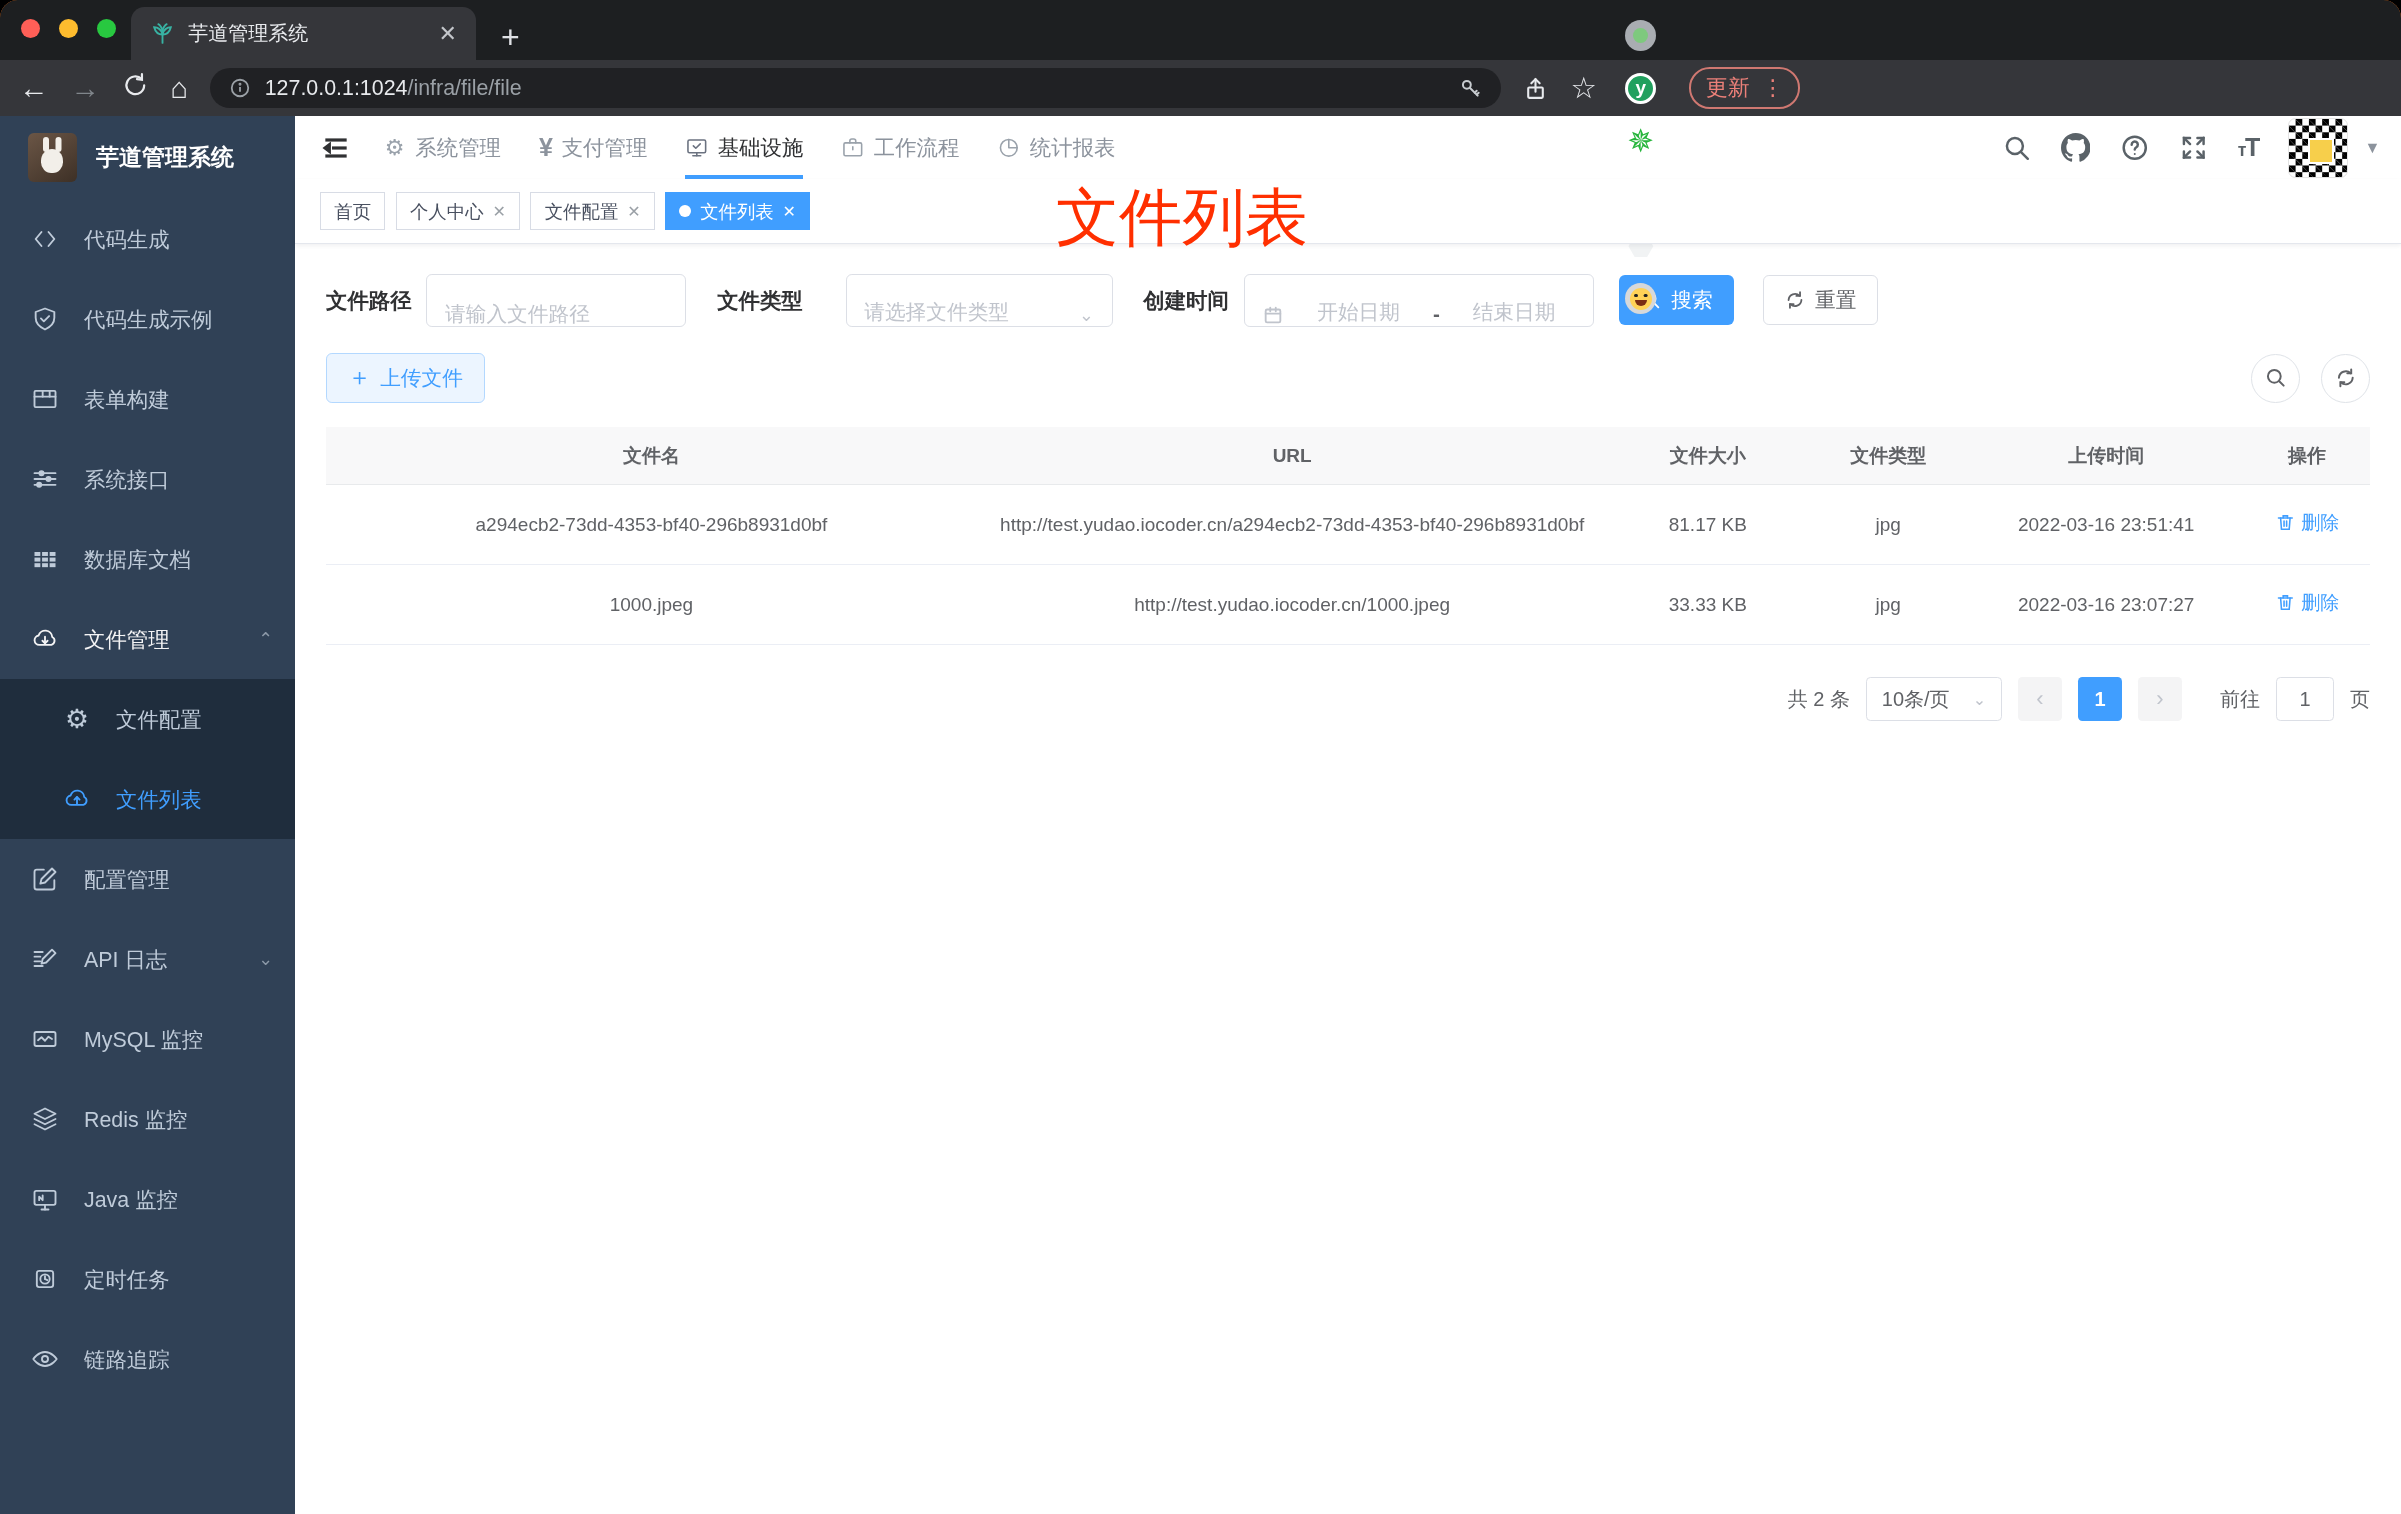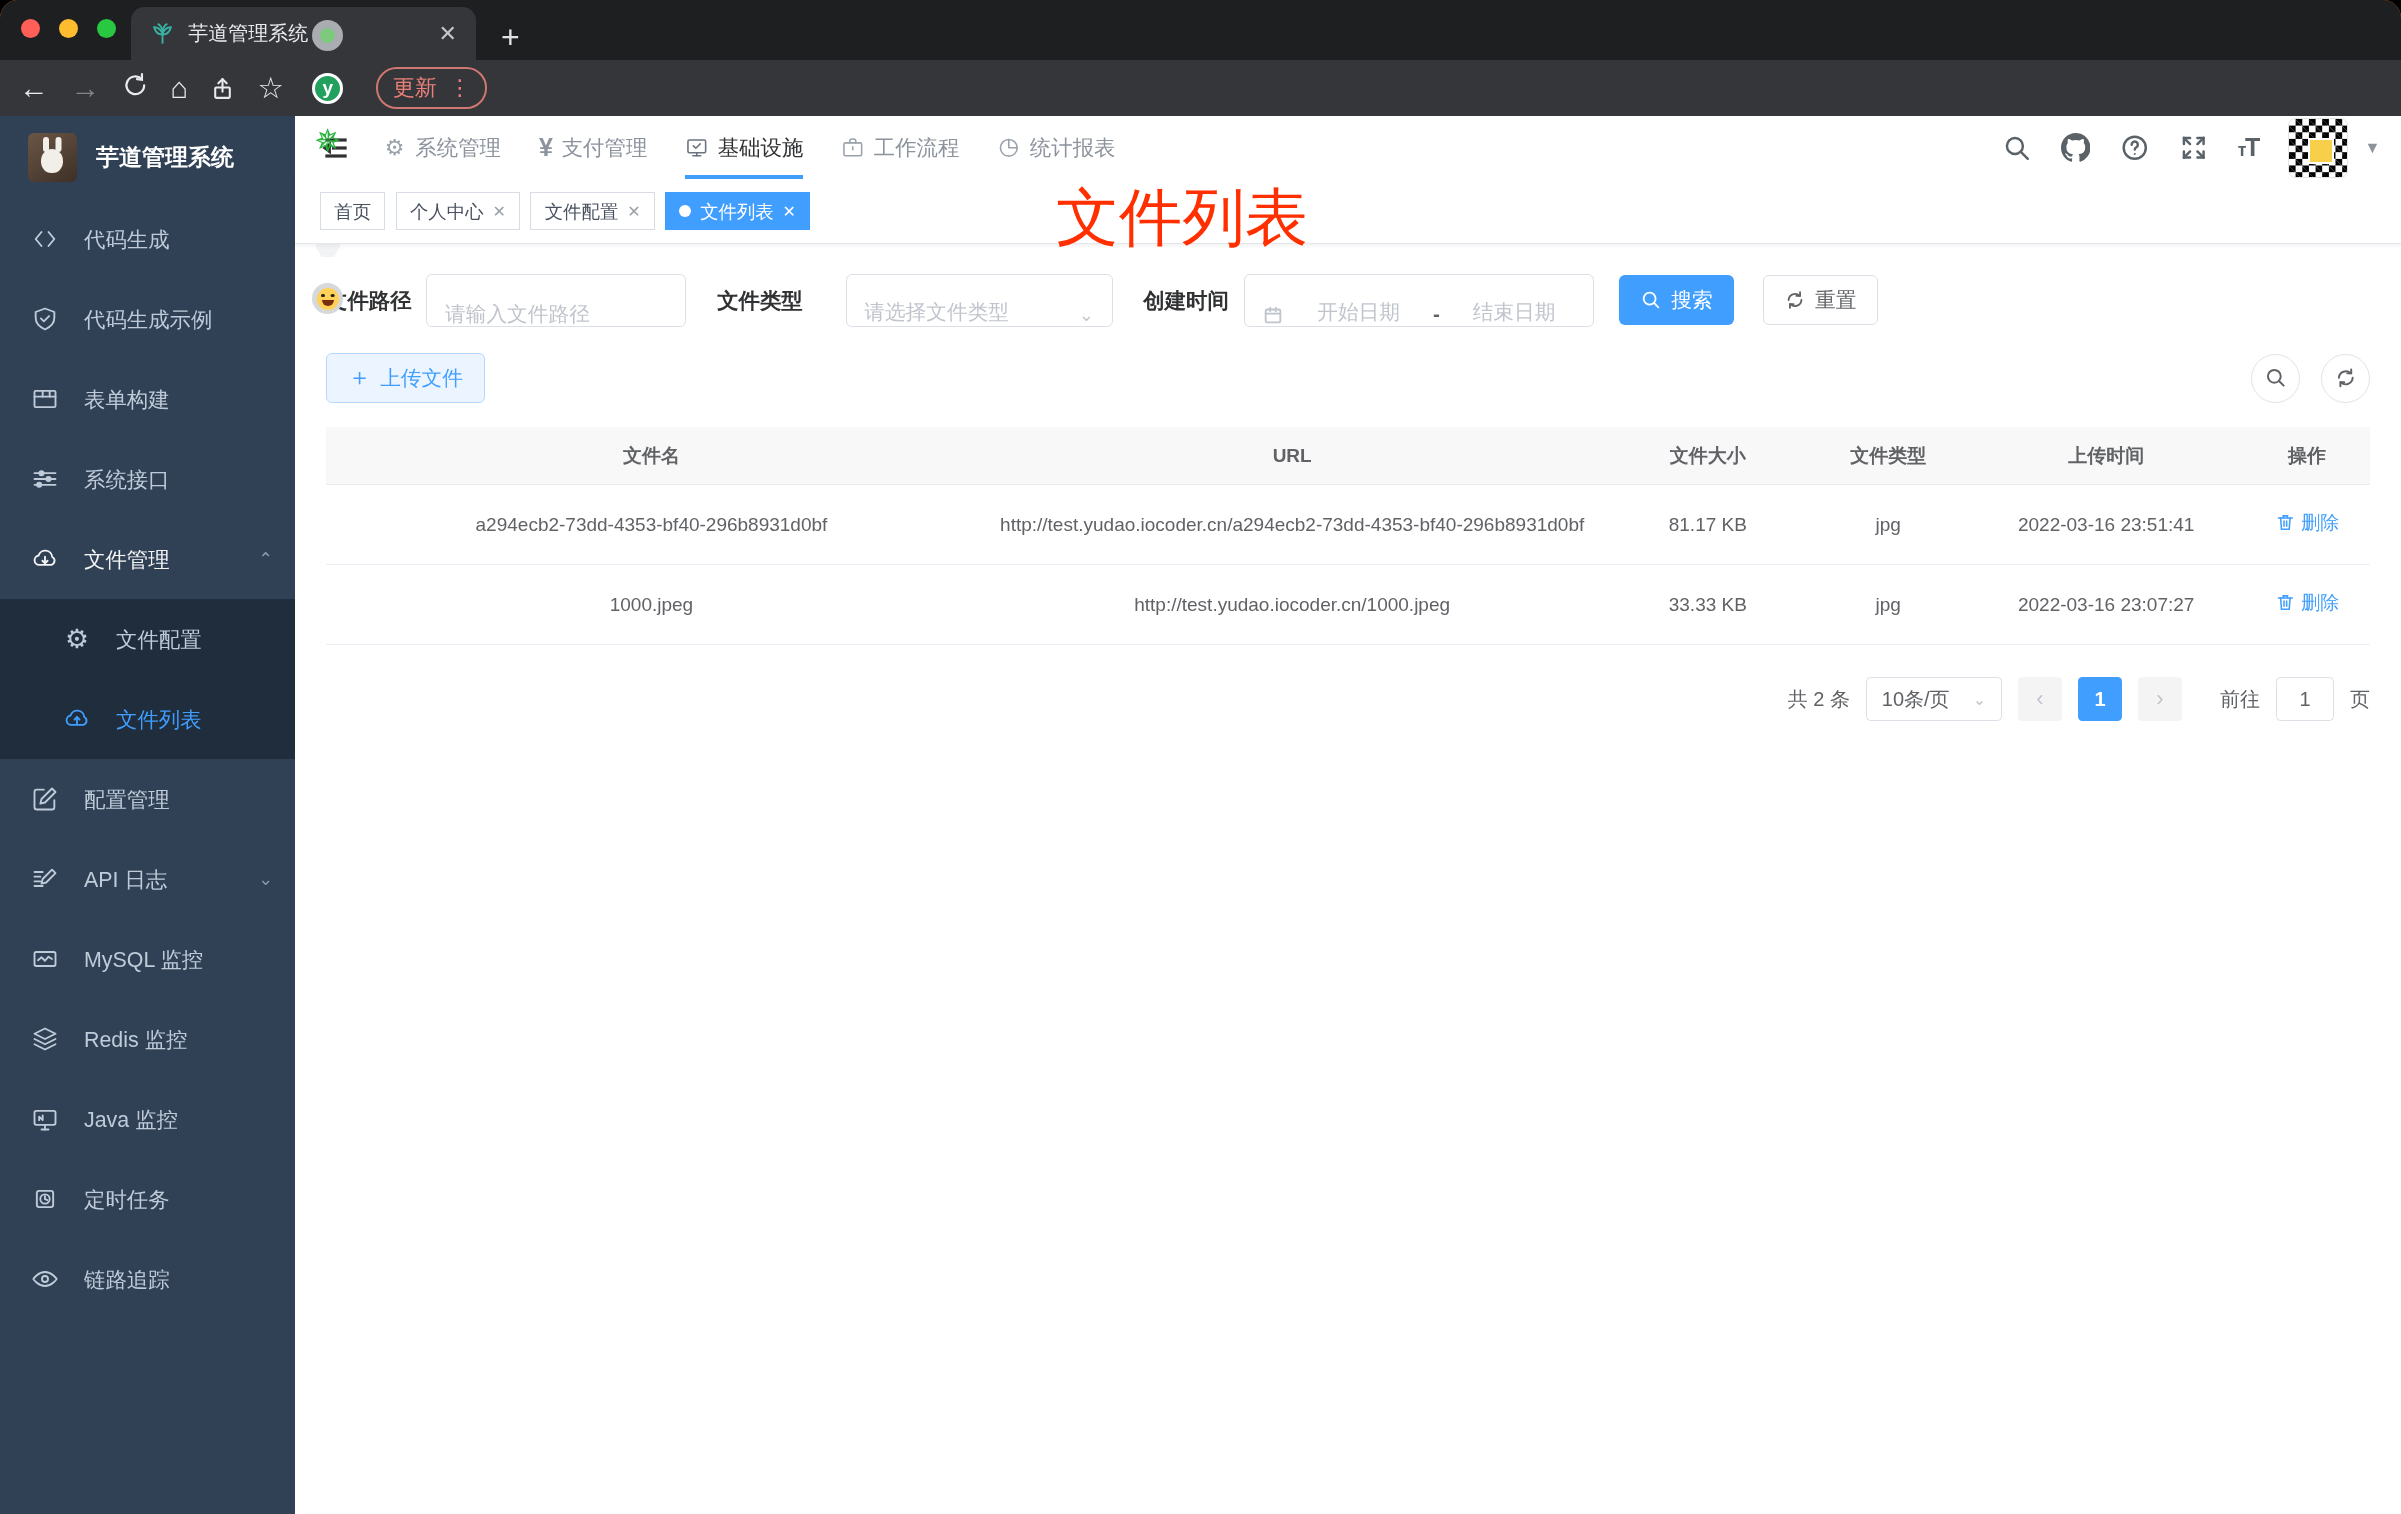--- a/index.html
+++ b/index.html
@@ -170,20 +170,35 @@
   <div class="toolbar">
     <span class="nav-ic">←</span>
     <span class="nav-ic dim">→</span>
     <span class="nav-ic">
       <svg width="26.6" height="26.6" viewBox="0 0 24 24" fill="none" stroke="#e8eaed" stroke-width="2" stroke-linecap="round">
           <path d="M20 12a8 8 0 1 1-2.3-5.6"></path>
           <polyline points="18 2 18 7 13.5 6.5"></polyline>
         </svg>
     </span>
     <span class="nav-ic">⌂</span>
+    <div class="omnibox">
+      <svg width="22" height="22" viewBox="0 0 24 24" fill="none" stroke="#9aa0a6" stroke-width="2">
+          <circle cx="12" cy="12" r="9"></circle>
+          <line x1="12" y1="11" x2="12" y2="16"></line>
+          <circle cx="12" cy="8" r="0.6" fill="#9aa0a6"></circle>
+        </svg>
+      <span><span class="omni-host">127.0.0.1:1024</span><span class="omni-path">/infra/file/file</span></span>
+      <span class="omni-right">
+        <svg width="23.6" height="23.6" viewBox="0 0 24 24" fill="none" stroke="#c7cbcf" stroke-width="2" stroke-linecap="round">
+            <circle cx="8" cy="9" r="4"></circle>
+            <path d="M11 12l8 8"></path>
+            <path d="M16 17l2-2M18 19l2-2"></path>
+          </svg>
+      </span>
+    </div>
     <svg width="25" height="25" viewBox="0 0 24 24" fill="none" stroke="#e8eaed" stroke-width="2" stroke-linecap="round">
         <path d="M12 3v12"></path>
         <polyline points="8 7 12 3 16 7"></polyline>
         <rect x="5" y="11" width="14" height="10" rx="1"></rect>
       </svg>
     <span class="nav-ic">☆</span>
 
     <div class="chrome-exts">
       <div class="ext">
         <span class="sq2"></span>
@@ -261,20 +276,36 @@
         <div class="m-item">
           <span class="mi"><svg viewBox="0 0 24 24">
                 <line x1="3" y1="7" x2="21" y2="7"></line>
                 <line x1="3" y1="12" x2="21" y2="12"></line>
                 <line x1="3" y1="17" x2="21" y2="17"></line>
                 <circle cx="9" cy="7" r="1.8" fill="currentColor"></circle>
                 <circle cx="15" cy="12" r="1.8" fill="currentColor"></circle>
                 <circle cx="7" cy="17" r="1.8" fill="currentColor"></circle>
               </svg></span>
           <span>系统接口</span>
+        </div>
+        <div class="m-item">
+          <span class="mi"><svg viewBox="0 0 24 24">
+                <g class="fillme">
+                  <rect x="3" y="6" width="5" height="3.4"></rect>
+                  <rect x="9.5" y="6" width="5" height="3.4"></rect>
+                  <rect x="16" y="6" width="5" height="3.4"></rect>
+                  <rect x="3" y="10.8" width="5" height="3.4"></rect>
+                  <rect x="9.5" y="10.8" width="5" height="3.4"></rect>
+                  <rect x="16" y="10.8" width="5" height="3.4"></rect>
+                  <rect x="3" y="15.6" width="5" height="3.4"></rect>
+                  <rect x="9.5" y="15.6" width="5" height="3.4"></rect>
+                  <rect x="16" y="15.6" width="5" height="3.4"></rect>
+                </g>
+              </svg></span>
+          <span>数据库文档</span>
         </div>
         <div class="m-item parent-open">
           <span class="mi"><svg viewBox="0 0 24 24">
                 <path d="M7 17a4 4 0 0 1-.5-7.96A6 6 0 0 1 18.2 10.3 3.6 3.6 0 0 1 17.5 17z"></path>
                 <line x1="12" y1="10" x2="12" y2="15.5"></line>
                 <polyline points="9.8 13.5 12 15.7 14.2 13.5"></polyline>
               </svg></span>
           <span>文件管理</span>
           <span class="chev">⌃</span>
         </div>

